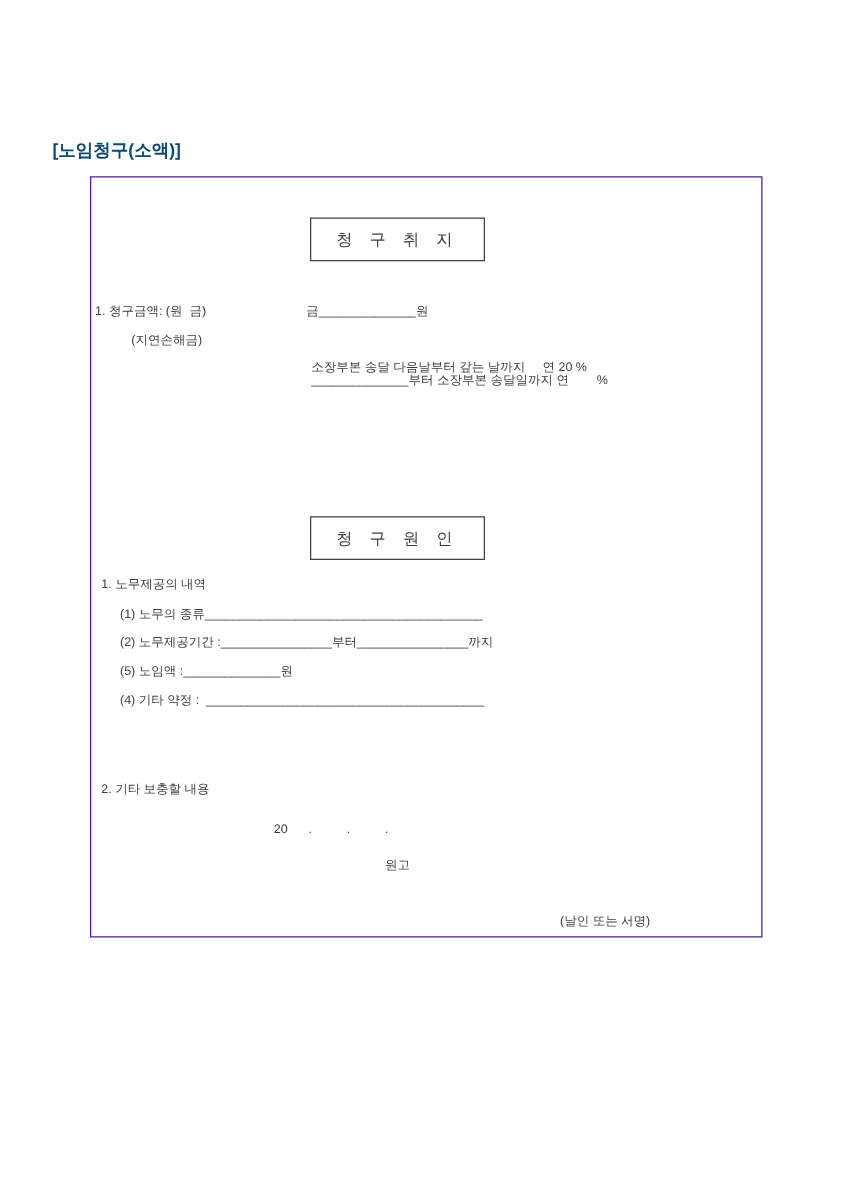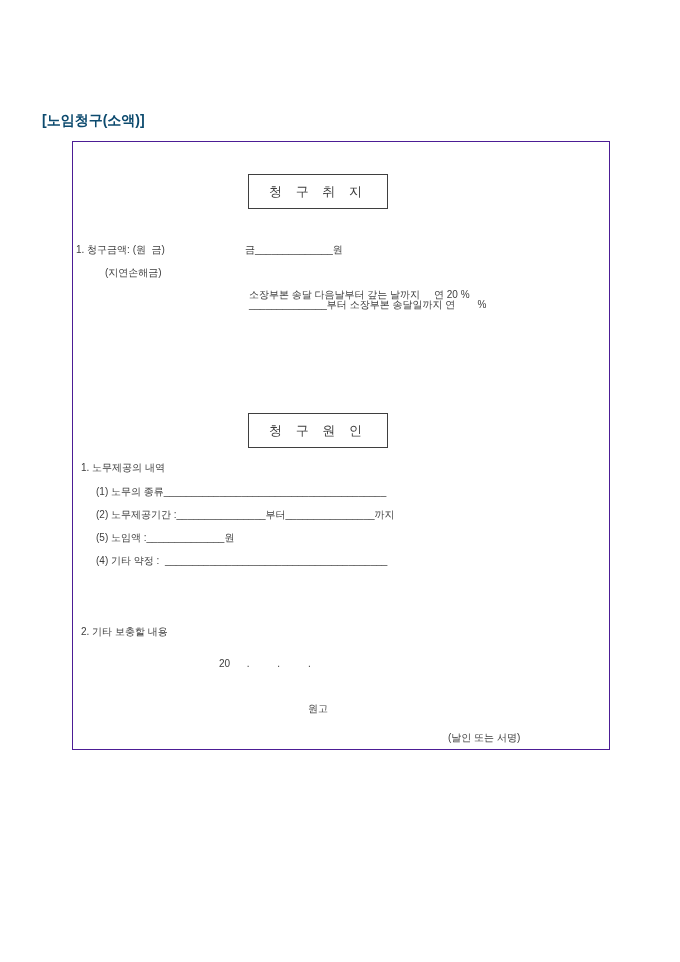--- a/index.html
+++ b/index.html
@@ -91,18 +91,18 @@
 
     <div class="ln" style="left:23px; top:389px;">(5) 노임액 :______________원</div>
 
     <div class="ln" style="left:23px; top:412px;">(4) 기타 약정 :  ________________________________________</div>
 
 
     <div class="ln" style="left:8px; top:455px;margin-top:28px;">2. 기타 보충할 내용</div>
 
     <div class="ln" style="left:146px; top:515px;">20      .          .          .</div>
 
-    <div class="ln" style="left:235px; top:560px;text-align:center;">원고</div>
+    <div class="ln" style="left:235px; top:544px;text-align:center;">원고</div>
 
     <div class="ln" style="left:375px; top:589px;">(날인 또는 서명)</div>
 
   </div>
 </div>
 
 </body></html>

